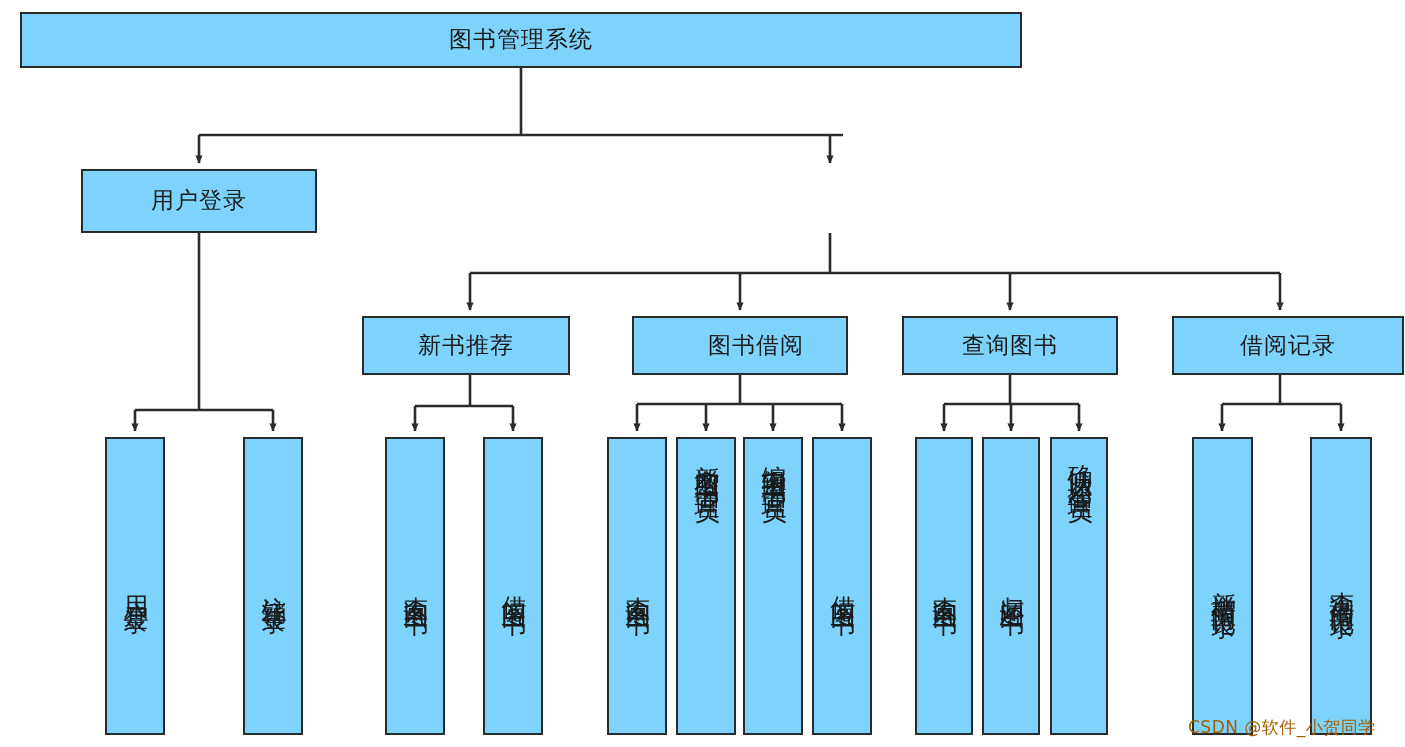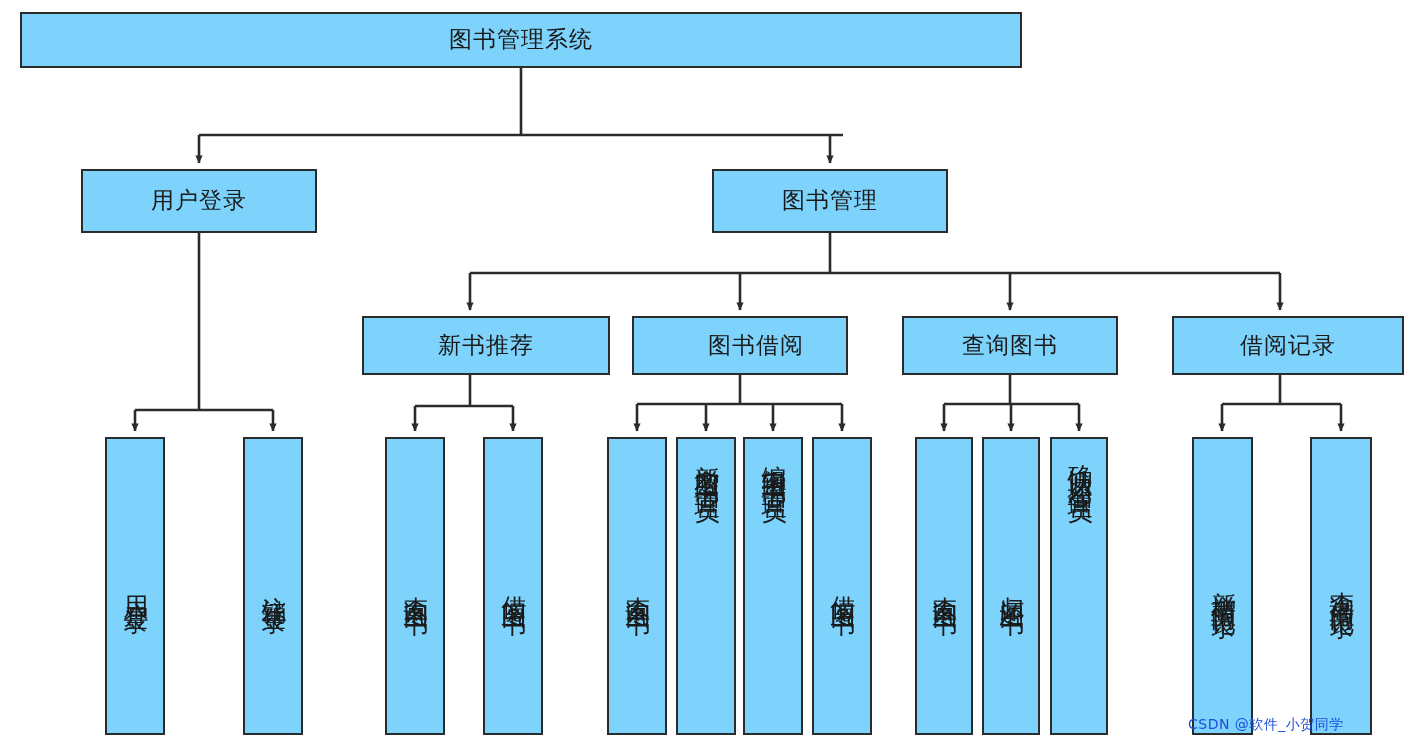--- a/index.html
+++ b/index.html
@@ -51,22 +51,22 @@
     letter-spacing: 5px;
     padding: 6px 0;
     align-items: center;
     justify-content: center;
   }
   .node.vert.top-aligned {
     justify-content: flex-start;
   }
   .watermark {
     position: absolute;
-    font-size: 14px;
-    color: #1d4ed8;
+    font-size: 17px;
+    color: #a16207;
     white-space: nowrap;
     z-index: 3;
     letter-spacing: 0.5px;
   }
 </style>
 </head>
 <body>
 
 <div id="canvas">
 
@@ -116,23 +116,22 @@
       <path d="M1280,375 L1280,404"></path>
       <path d="M1222,404 L1341,404"></path>
       <path d="M1222,404 L1222,431" marker-end="url(#arrow)"></path>
       <path d="M1341,404 L1341,431" marker-end="url(#arrow)"></path>
     </g>
   </svg>
 
   <div class="node horiz" id="node-root" style="left: 20px; top: 12px; width: 1002px; height: 56px;">图书管理系统</div>
 
   <div class="node horiz" id="node-l2-0" style="left: 81px; top: 169px; width: 236px; height: 64px;">用户登录</div>
-  <div class="node horiz" id="node-l2-1" style="left: 712px; top: 169px; width: 236px; height: 64px;">图书管理</div>
 
-  <div class="node horiz" id="node-l3-0" style="left: 362px; top: 316px; width: 248px; height: 59px;">新书推荐</div>
+  <div class="node horiz" id="node-l3-0" style="left: 362px; top: 316px; width: 208px; height: 59px;">新书推荐</div>
   <div class="node horiz" id="node-l3-1" style="left: 632px; top: 316px; width: 216px; height: 59px; padding-left: 32px;">图书借阅</div>
   <div class="node horiz" id="node-l3-2" style="left: 902px; top: 316px; width: 216px; height: 59px;">查询图书</div>
   <div class="node horiz" id="node-l3-3" style="left: 1172px; top: 316px; width: 232px; height: 59px;">借阅记录</div>
 
   <div class="node vert" id="leaf-0" style="left: 105px; top: 437px; width: 60px; height: 298px;">用户登录</div>
   <div class="node vert" id="leaf-1" style="left: 243px; top: 437px; width: 60px; height: 298px;">注销登录</div>
   <div class="node vert" id="leaf-2" style="left: 385px; top: 437px; width: 60px; height: 298px;">查询图书</div>
   <div class="node vert" id="leaf-3" style="left: 483px; top: 437px; width: 60px; height: 298px;">借阅图书</div>
   <div class="node vert" id="leaf-4" style="left: 607px; top: 437px; width: 60px; height: 298px;">查询图书</div>
   <div class="node vert top-aligned" id="leaf-5" style="left: 676px; top: 437px; width: 60px; height: 298px;">新增图书（管理员）</div>

